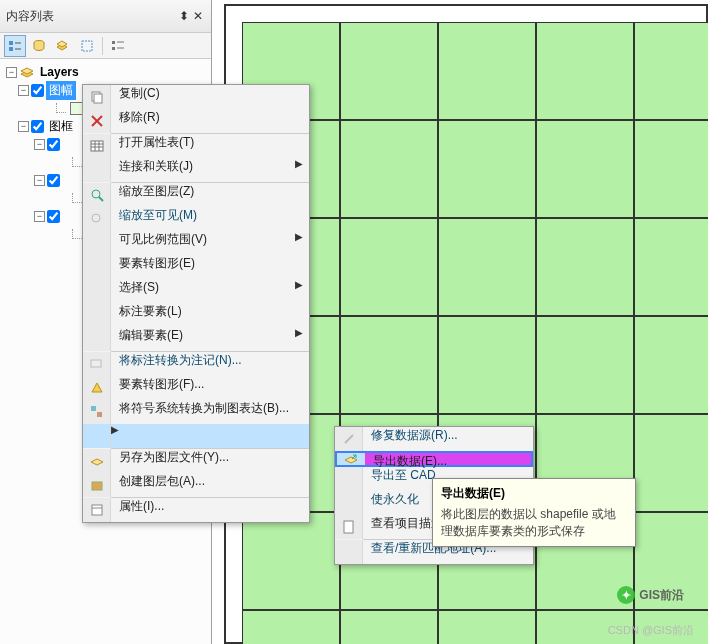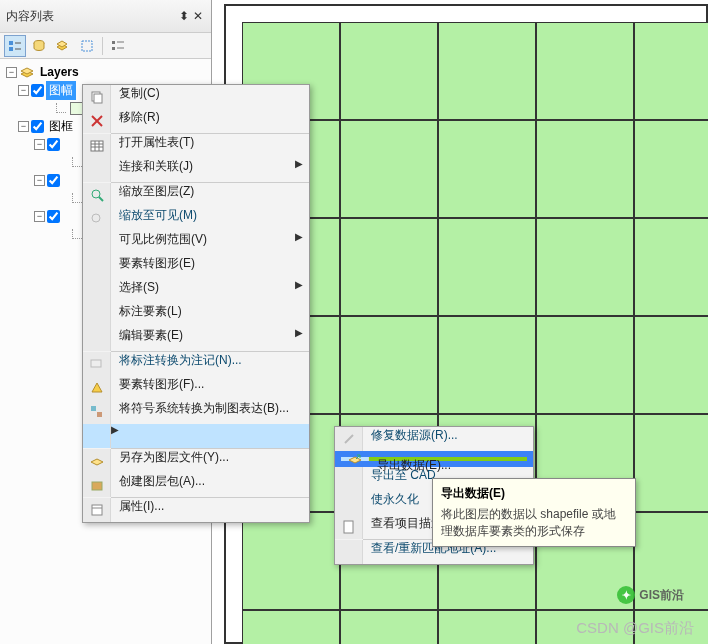--- a/index.html
+++ b/index.html
@@ -39,29 +39,29 @@
 .ctx-icon-col { width: 28px; height: 100%; display: flex; align-items: center; justify-content: center; background: #eaeaea; border-right: 1px solid #d8d8d8; }
 .ctx-label { flex: 1; padding-left: 8px; color: #222; }
 .ctx-row.disabled .ctx-label { color: #0c4a6e; }
 .ctx-row.hover { background: #bfe3ff; }
 .ctx-row.hover .ctx-icon-col { background: #bfe3ff; }
 .ctx-arrow { width: 14px; color: #333; font-size: 10px; }
 .ctx-sep { height: 1px; margin-left: 28px; background: #ccc; }
 
 .ctx1 { left: 82px; top: 84px; }
 .ctx2 { left: 334px; top: 426px; width: 200px; }
-.ctx2 .ctx-row.hover { background: #84cc16; border: 6px solid #3b82f6; height: 16px; }
+.ctx2 .ctx-row.hover { background: #d946ef; border: 2px solid #3b82f6; height: 16px; }
 
 .tooltip { position: absolute; left: 432px; top: 478px; width: 204px; background: #fffff0; border: 1px solid #888; padding: 6px 8px; box-shadow: 2px 2px 5px rgba(0,0,0,0.25); }
 .tooltip .tt-title { font-weight: bold; margin-bottom: 4px; }
 .tooltip .tt-body { color: #444; line-height: 1.4; }
 
 .watermark1 { position: absolute; right: 24px; bottom: 40px; display:flex; align-items:center; gap:4px; color:#555; font-size:13px; font-weight:bold; opacity:.9;}
 .wm-circle{width:18px;height:18px;border-radius:50%;background:#39c139;display:flex;align-items:center;justify-content:center;color:#fff;font-size:11px;}
-.watermark2 { position: absolute; right: 14px; bottom: 6px; color: #b8b8b8; font-size: 15px; }
+.watermark2 { position: absolute; right: 14px; bottom: 6px; color: #b8b8b8; font-size: 11px; }
 
 svg { display: block; }
 </style>
 </head>
 <body>
 
 <div class="map-area">
   <div class="map-inner">
     <div class="map-grid">
       

